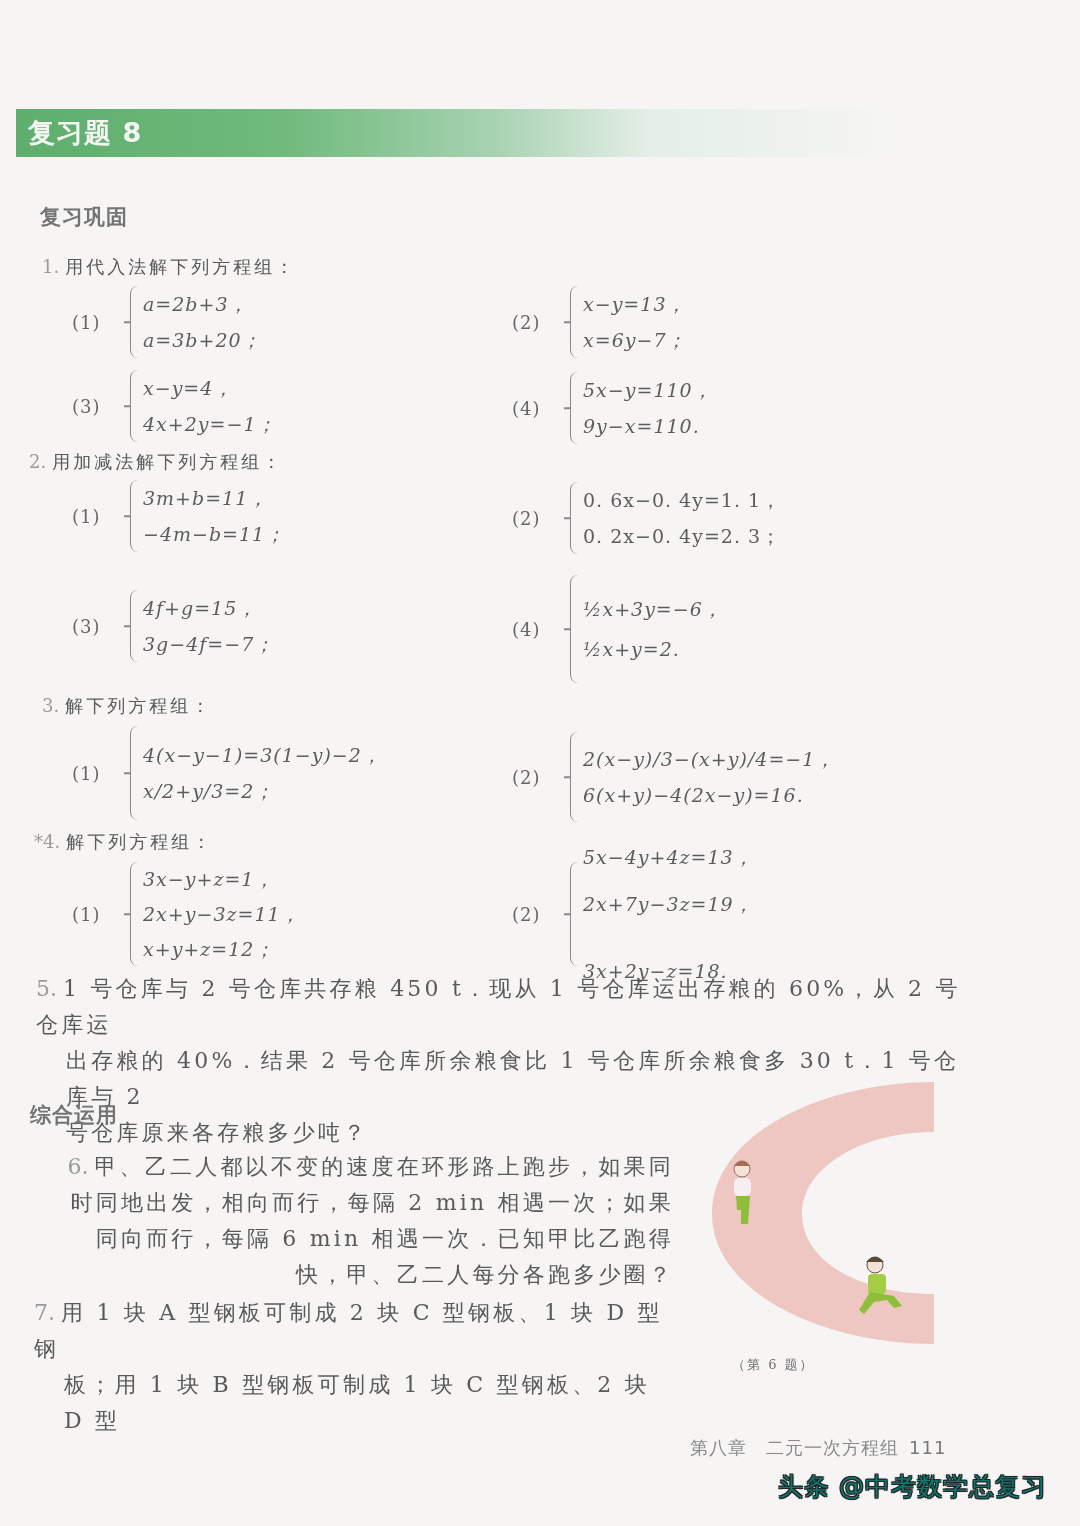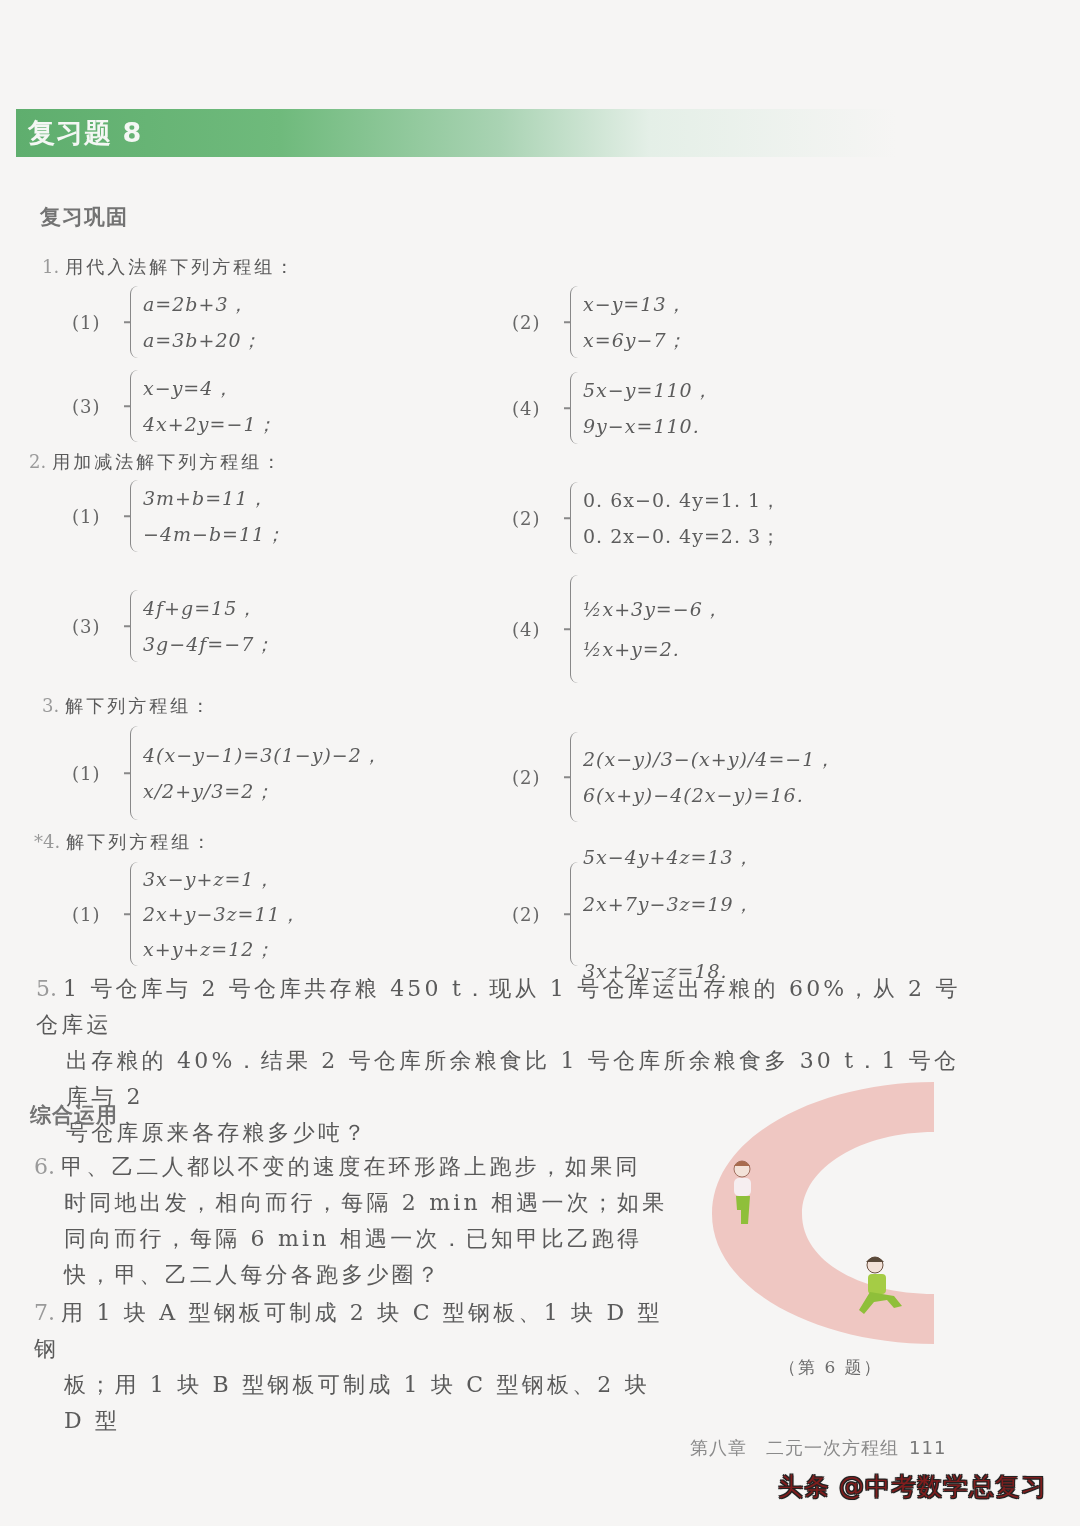--- a/index.html
+++ b/index.html
@@ -41,30 +41,30 @@
   .eq.tall { line-height: 40px; }
   .eq.med { line-height: 36px; }
   .eq.norm { line-height: 36px; }
   .para {
     position: absolute; font-size: 22px; color: #5a5a5a; line-height: 36px; letter-spacing: 3.2px;
   }
   .figure {
     position: absolute; left: 712px; top: 1082px; width: 222px; height: 262px;
   }
   .caption {
-    position: absolute; left: 779px; top: 1356px; font-size: 17px; color: #6a6a6a; letter-spacing: 2px;
+    position: absolute; left: 732px; top: 1356px; font-size: 13px; color: #6a6a6a; letter-spacing: 2px;
   }
   .footer {
     position: absolute; left: 690px; top: 1436px; font-family: "DejaVu Sans", sans-serif;
     font-size: 18px; color: #8a8a8a; letter-spacing: 1px; white-space: nowrap;
   }
   .footer .pg { margin-left: 10px; color: #777; }
   .watermark {
     position: absolute; left: 778px; top: 1470px; font-family: "DejaVu Sans", sans-serif;
-    font-size: 25px; color: #7f1d1d; letter-spacing: 1px; white-space: nowrap;
+    font-size: 25px; color: #0f766e; letter-spacing: 1px; white-space: nowrap;
     text-shadow: -1px -1px 0 #222, 1px -1px 0 #222, -1px 1px 0 #222, 1px 1px 0 #222, 0 0 2px #000;
   }
 </style>
 </head>
 <body>
 
 <div class="banner"></div>
 <div class="banner-title">复习题 8</div>
 
 <div class="section-title" style="left:40px; top:203px;">复习巩固</div>
@@ -184,21 +184,21 @@
 </div>
 
 <div class="para" style="left:36px; top:971px; width:940px;">
   <div><span class="qnum">5.</span><span>1 号仓库与 2 号仓库共存粮 450 t．现从 1 号仓库运出存粮的 60%，从 2 号仓库运</span></div>
   <div style="padding-left:30px;">出存粮的 40%．结果 2 号仓库所余粮食比 1 号仓库所余粮食多 30 t．1 号仓库与 2</div>
   <div style="padding-left:30px;">号仓库原来各存粮多少吨？</div>
 </div>
 
 <div class="section-title" style="left:30px; top:1101px;">综合运用</div>
 
-<div class="para" style="left:34px; top:1149px; width:640px;">
+<div class="para" style="left:34px; top:1149px; width:640px;text-align:right;">
   <div><span class="qnum">6.</span><span>甲、乙二人都以不变的速度在环形路上跑步，如果同</span></div>
   <div style="padding-left:30px;">时同地出发，相向而行，每隔 2 min 相遇一次；如果</div>
   <div style="padding-left:30px;">同向而行，每隔 6 min 相遇一次．已知甲比乙跑得</div>
   <div style="padding-left:30px;">快，甲、乙二人每分各跑多少圈？</div>
 </div>
 
 <div class="para" style="left:34px; top:1295px; width:640px;">
   <div><span class="qnum">7.</span><span>用 1 块 A 型钢板可制成 2 块 C 型钢板、1 块 D 型钢</span></div>
   <div style="padding-left:30px;">板；用 1 块 B 型钢板可制成 1 块 C 型钢板、2 块 D 型</div>
 </div>

